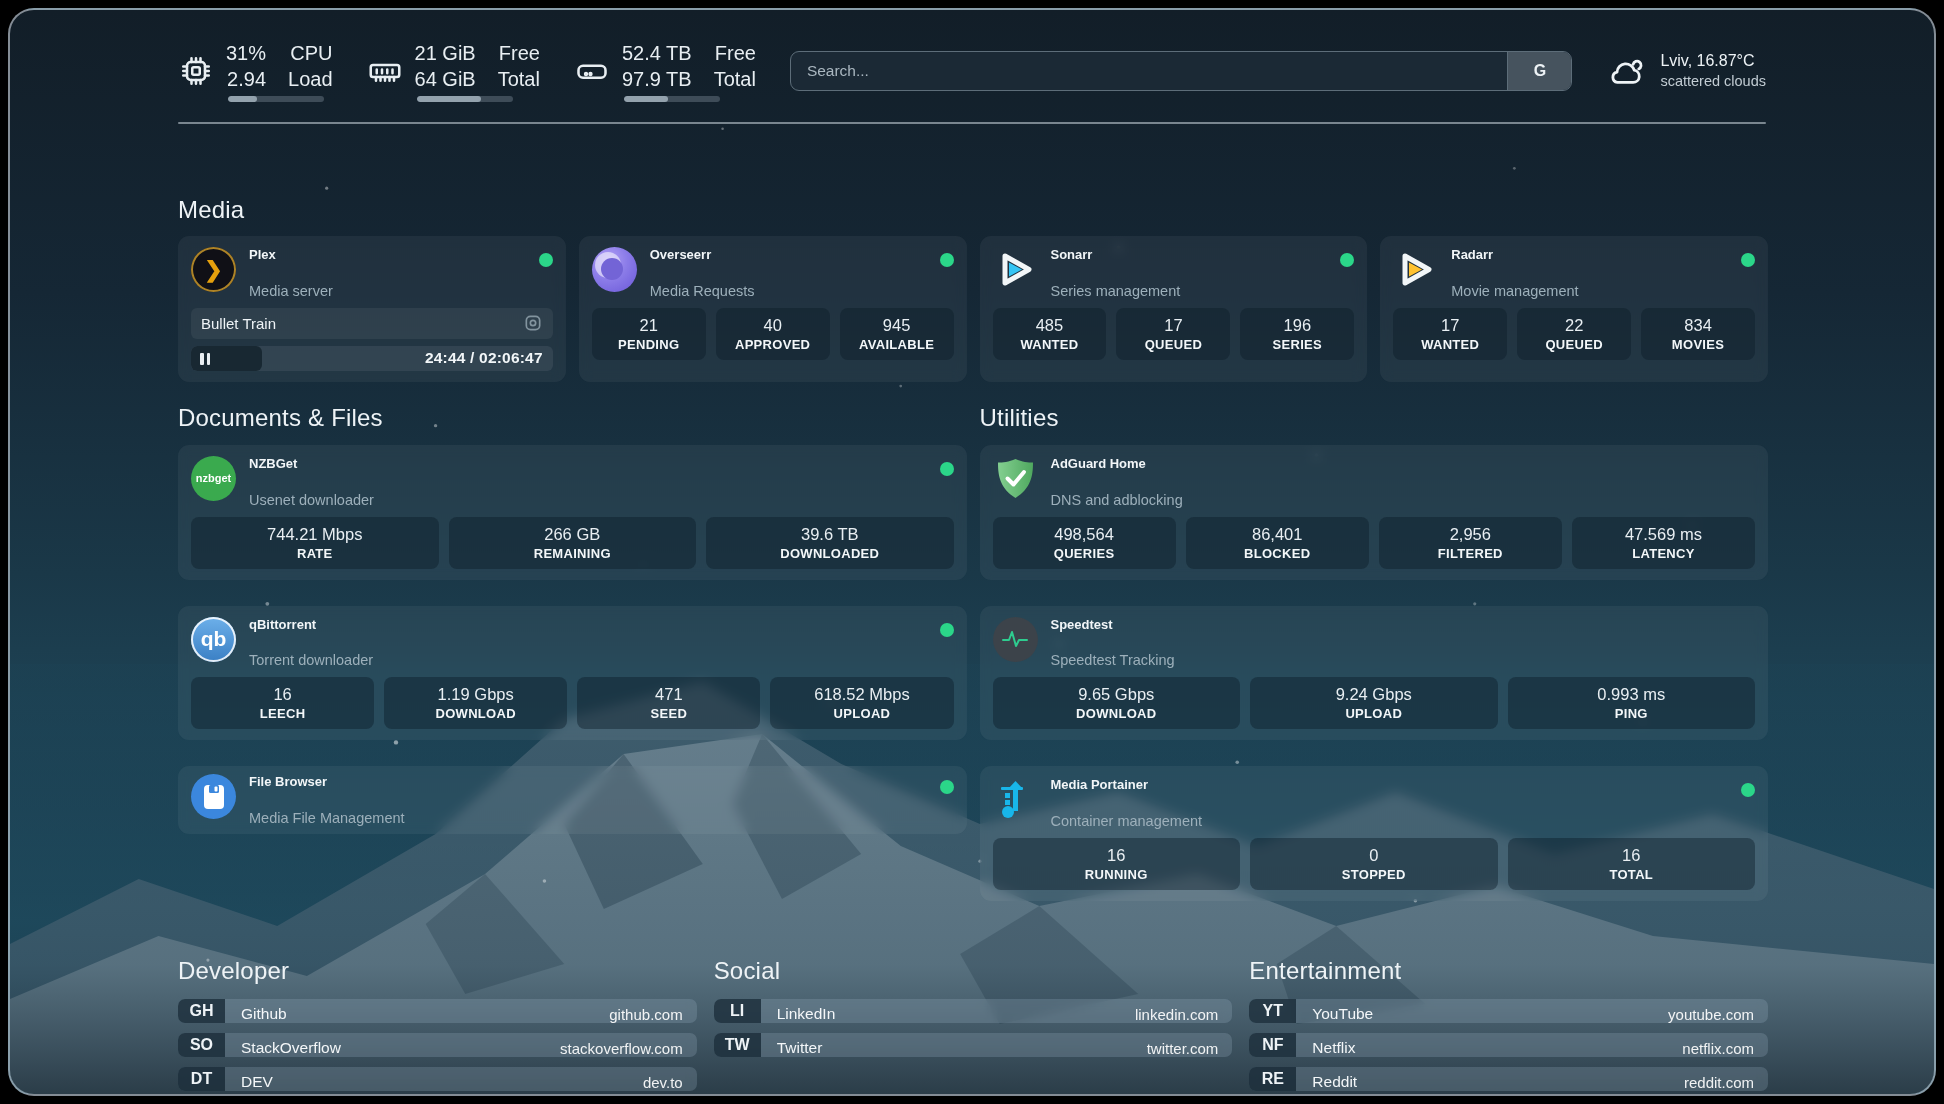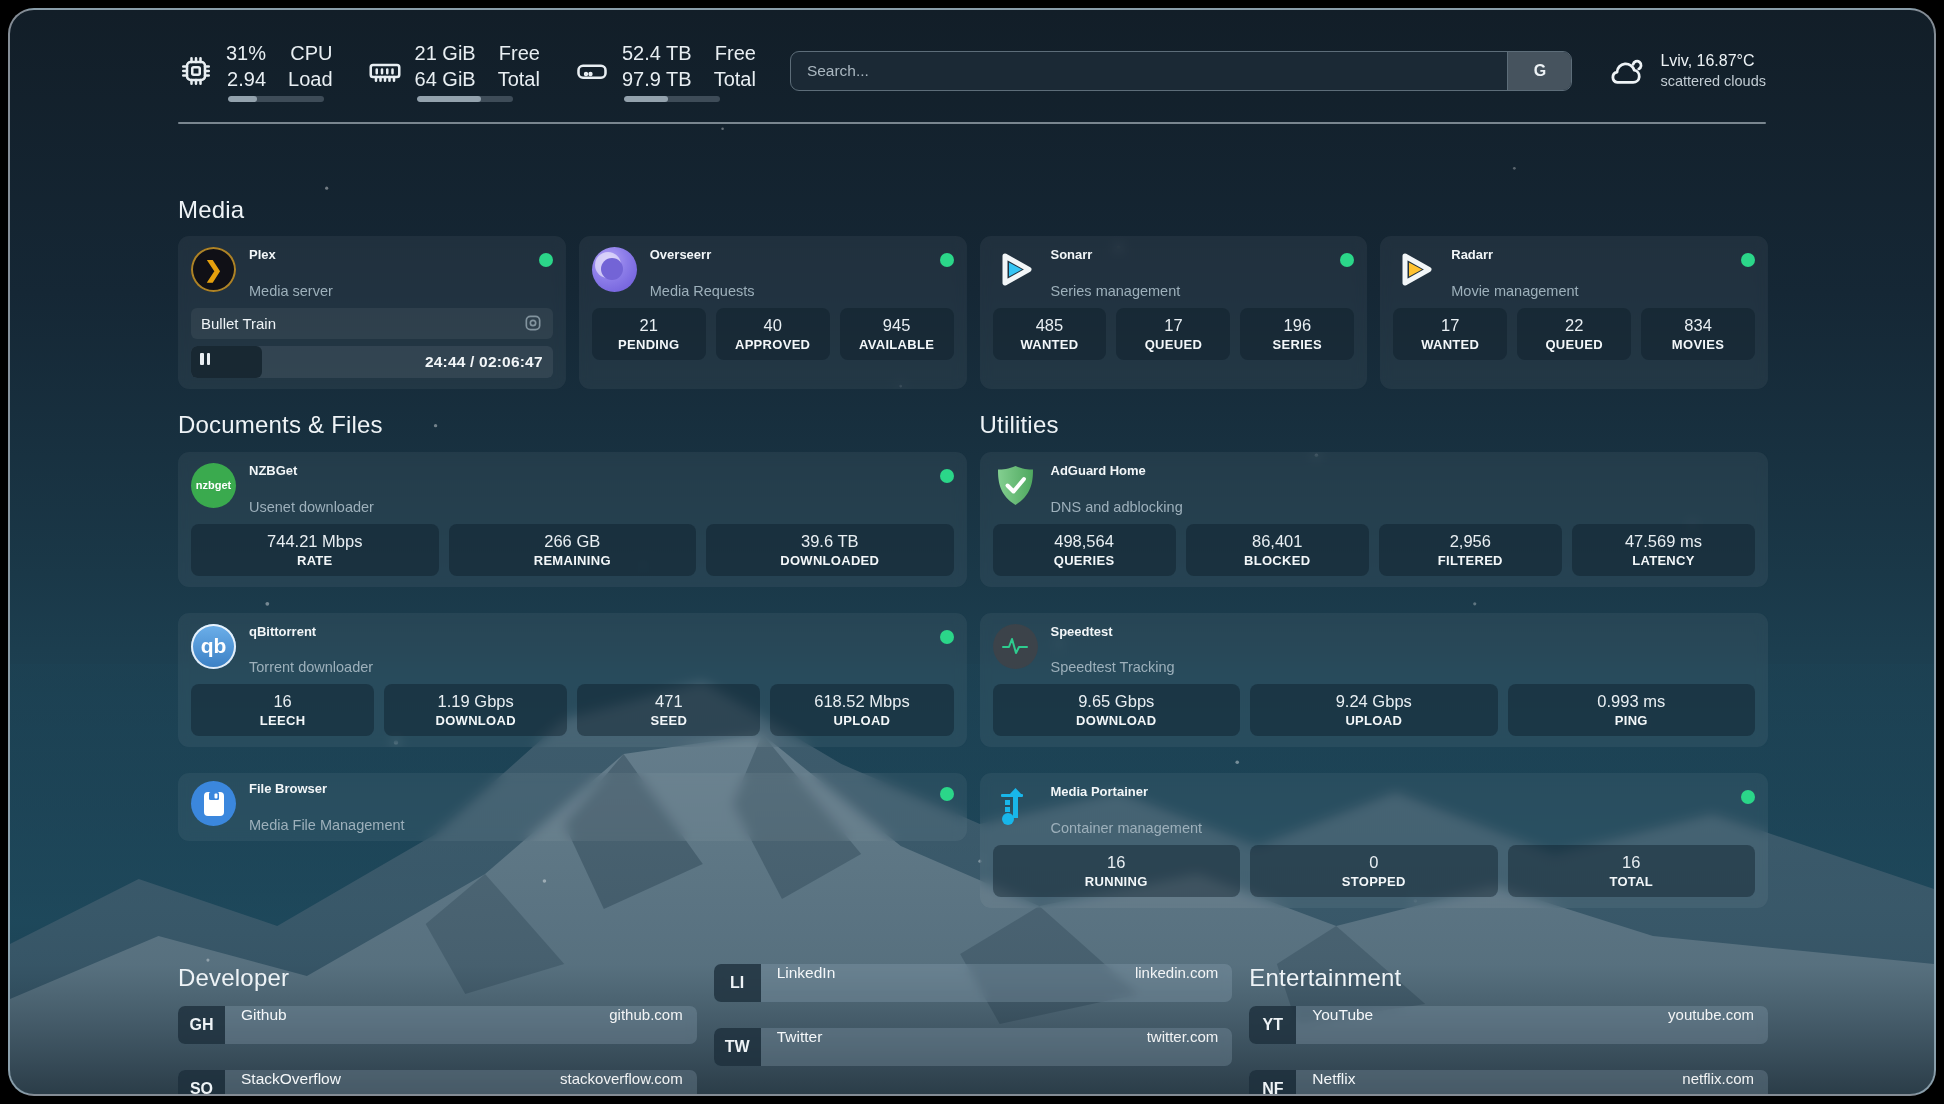--- a/index.html
+++ b/index.html
@@ -51,21 +51,21 @@
   .stats { display:flex; gap:10px; margin-top:9px; }
   .stat { flex:1; background:rgba(9,27,37,0.42); border-radius:8px; text-align:center; padding:7px 4px 8px; }
   .sv { color:#e9eff3; font-size:16.5px; font-weight:500; line-height:1.25; }
   .sl { color:#f3f7f9; font-size:13px; font-weight:700; letter-spacing:.3px; margin-top:1px; }
 
   
   .nprow { margin-top:9px; height:31px; background:rgba(255,255,255,0.06); border-radius:6px;
     display:flex; align-items:center; padding:0 10px; gap:8px; }
   .nptitle { flex:1; color:#eef3f6; font-size:15px; font-weight:500; }
   .npicon { width:20px; height:20px; color:#9fb0ba; opacity:.75; }
-  .pbar { margin-top:7px; height:32px; border-radius:6px; background:rgba(255,255,255,0.075); position:relative; overflow:hidden; }
+  .pbar { margin-top:7px; height:25px; border-radius:6px; background:rgba(255,255,255,0.075); position:relative; overflow:hidden; }
   .pfill { position:absolute; left:0; top:0; bottom:0; background:rgba(9,24,33,0.62); border-radius:6px; }
   .pausebars { position:absolute; left:9px; top:7px; display:flex; gap:3px; }
   .pausebars i { display:block; width:3.5px; height:12px; background:#e8eef2; border-radius:1px; }
   .ptime { position:absolute; right:10px; top:0; bottom:0; display:flex; align-items:center;
     color:#f2f6f8; font-size:15.5px; font-weight:700; letter-spacing:.2px; }
 
   
   .twocol-heads { margin-top:22px; display:grid; grid-template-columns:1fr 1fr; gap:13px; }
   .twocol { margin-top:13px; display:grid; grid-template-columns:1fr 1fr; gap:13px; align-items:start; }
   .colstack { display:flex; flex-direction:column; gap:26px; }
@@ -80,22 +80,22 @@
   .nzbic { background:#3aaa4e; color:#fff; font-size:11px; font-weight:600; }
   .qbic { background:linear-gradient(180deg,#6db0ea,#3a7fc4); box-shadow:inset 0 0 0 2px rgba(255,255,255,0.85);
     color:#fff; font-size:21px; font-weight:600; }
   .fbic { background:#3b87dd; }
   .spdic { background:#3c434a; }
 
   
   .bottomzone { margin-top:56px; }
   .linkcols { display:grid; grid-template-columns:1fr 1fr 1fr; gap:17px; }
   .linkcol .h-section { margin-bottom:14px; }
-  .lrow { display:flex; align-items:flex-start; height:38px; border-radius:7px; overflow:hidden;
-    background:rgba(168,193,208,0.22); backdrop-filter:blur(5px); margin-bottom:26px; cursor:pointer; }
+  .lrow { display:flex; align-items:flex-end; height:24px; border-radius:7px; overflow:hidden;
+    background:rgba(168,193,208,0.22); backdrop-filter:blur(5px); margin-bottom:10px; cursor:pointer; }
   .labbr { width:47px; height:100%; background:rgba(16,35,47,0.72); color:#eef3f6; font-size:16px; font-weight:600;
     display:flex; align-items:center; justify-content:center; flex:0 0 auto; }
   .lname { flex:1; color:#f4f7f9; font-size:15.5px; font-weight:500; margin-left:16px; }
   .lurl { color:rgba(255,255,255,0.92); font-size:15px; margin-right:14px; }
 
   svg { display:block; }
 </style>
 </head>
 <body>
 
@@ -557,20 +557,21 @@
             <span class="lurl">stackoverflow.com</span>
           </div>
           <div class="lrow">
             <span class="labbr">DT</span>
             <span class="lname">DEV</span>
             <span class="lurl">dev.to</span>
           </div>
         </div>
 
         <div class="linkcol">
+          <div class="h-section">Social</div>
           <div class="lrow">
             <span class="labbr">LI</span>
             <span class="lname">LinkedIn</span>
             <span class="lurl">linkedin.com</span>
           </div>
           <div class="lrow">
             <span class="labbr">TW</span>
             <span class="lname">Twitter</span>
             <span class="lurl">twitter.com</span>
           </div>

